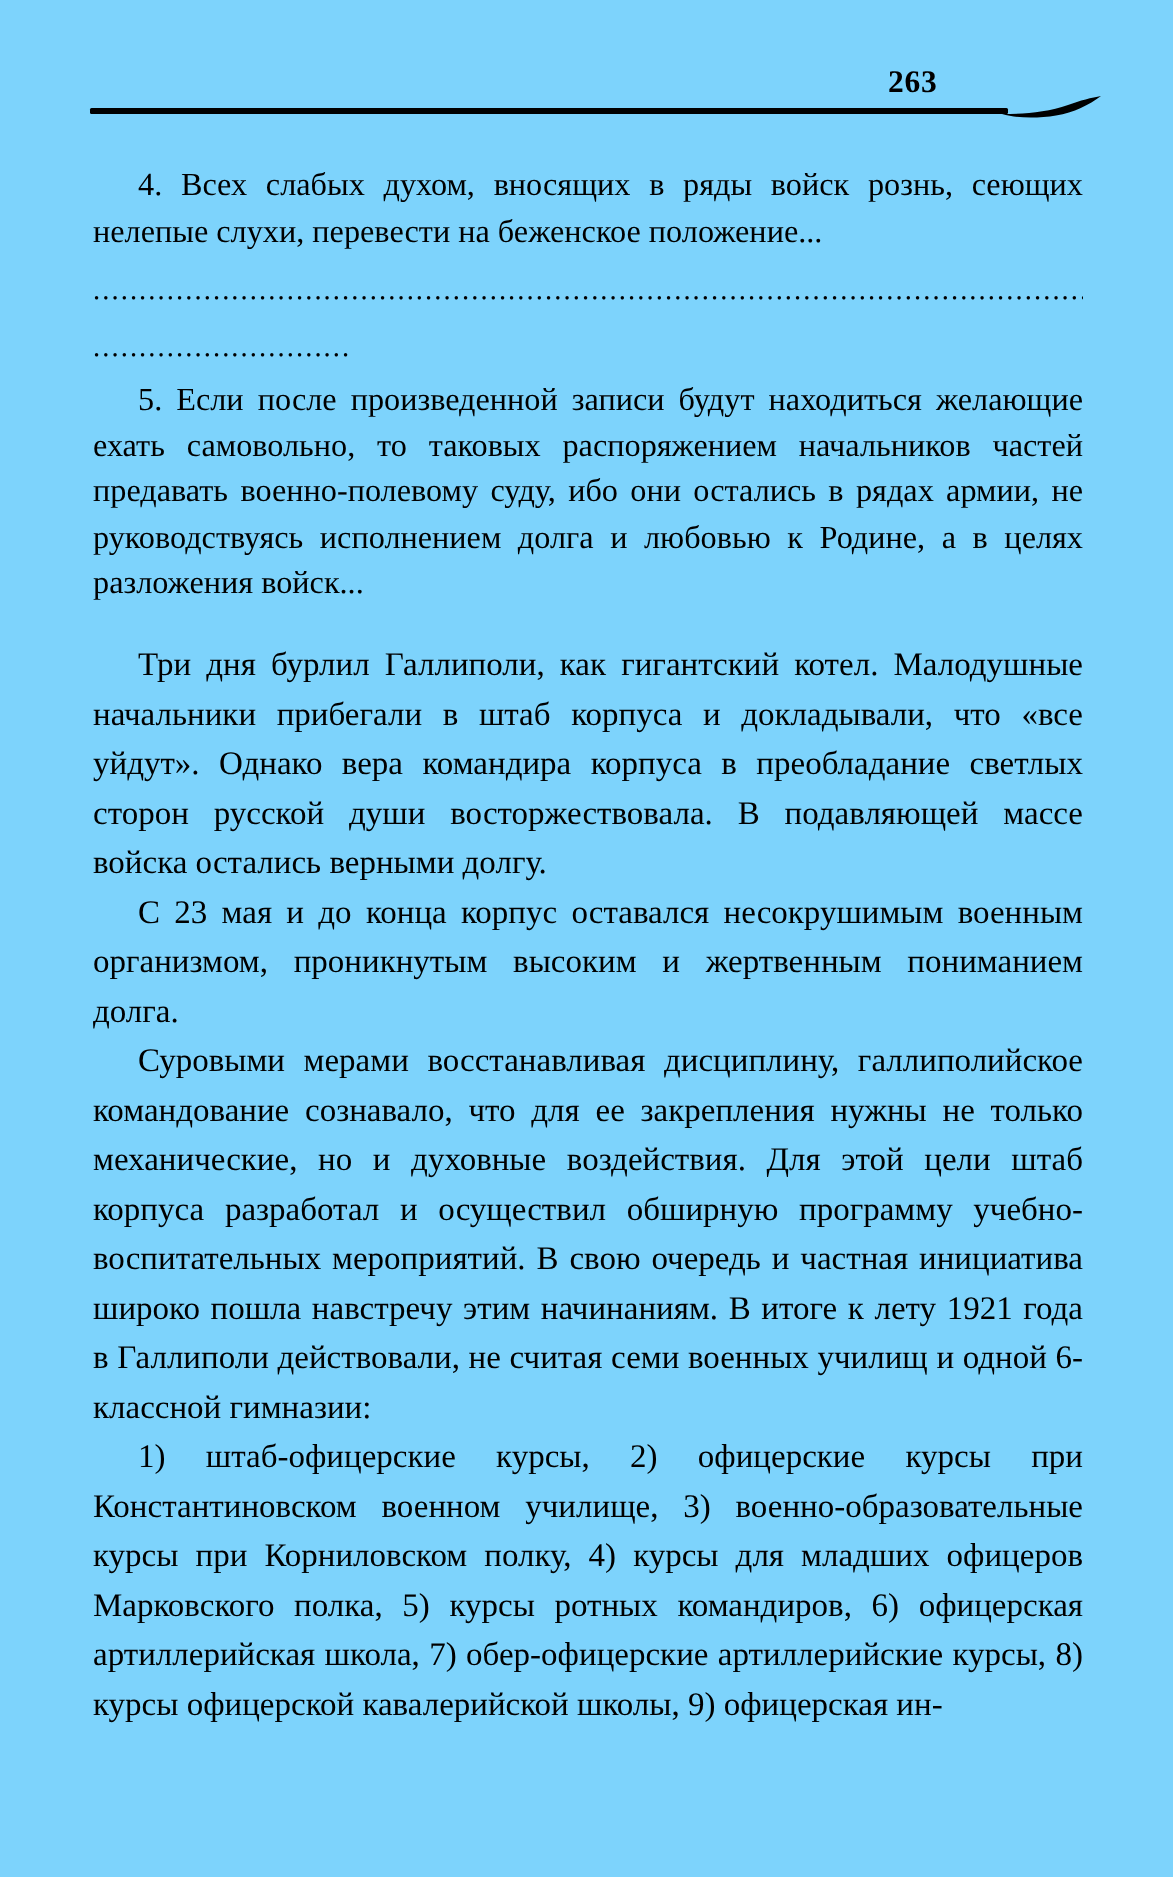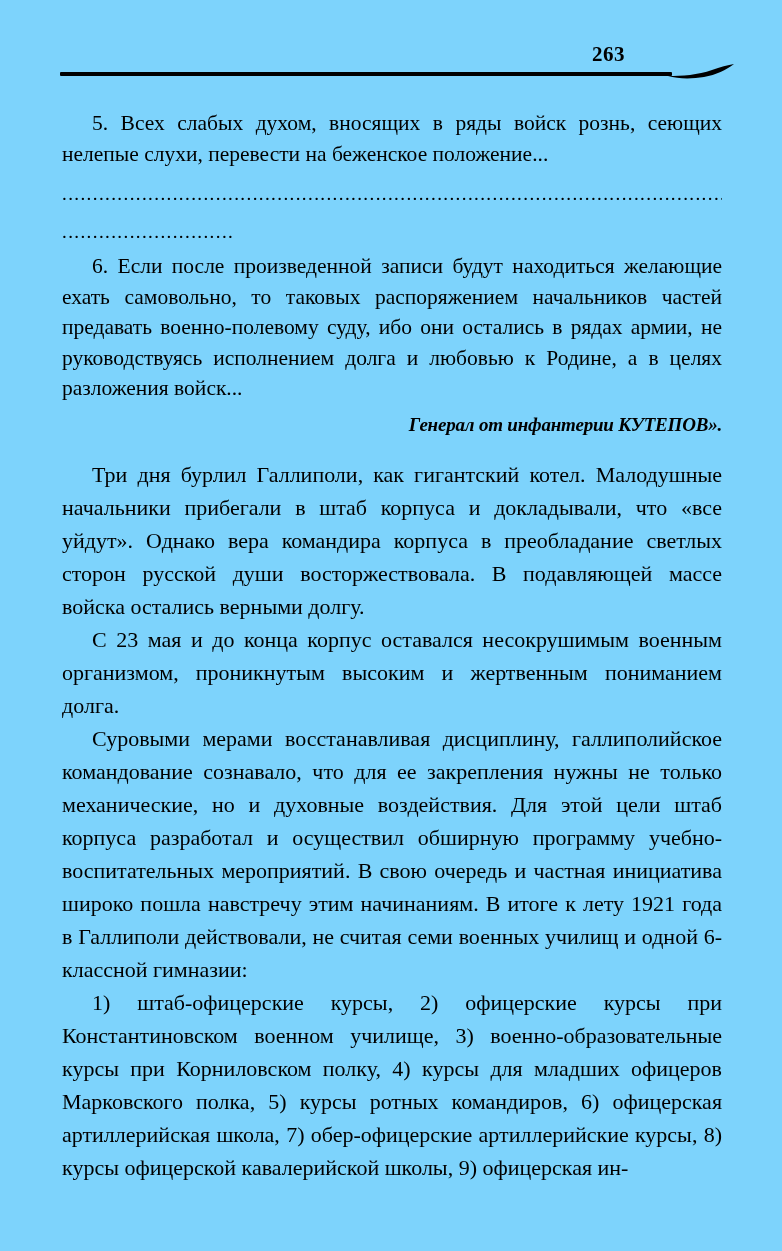--- a/index.html
+++ b/index.html
@@ -107,26 +107,25 @@
     <div class="page-number">263</div>
     <div class="header-rule"></div>
     <svg class="header-flourish" viewBox="0 0 66 16">
       <path d="M0 12 C 14 12, 30 11, 44 6 C 52 3, 60 1, 66 0 C 58 6, 48 11, 36 13 C 24 15, 10 15, 0 12 Z" fill="#000"></path>
     </svg>
   </div>
 
   <div class="content">
 
     <div class="block-quote">
-      <p class="indent">5. Всех слабых духом, вносящих в ряды войск рознь, сеющих нелепые слухи, перевести на беженское положение...</p>
+      <p class="indent">4. Всех слабых духом, вносящих в ряды войск рознь, сеющих нелепые слухи, перевести на беженское положение...</p>
       <div class="gap-sm"></div>
       <div class="dotline">....................................................................................................................................</div>
       <div class="dotline">............................</div>
-      <p class="indent">6. Если после произведенной записи будут находиться желающие ехать самовольно, то таковых распоряжением начальников частей предавать военно-полевому суду, ибо они остались в рядах армии, не руководствуясь исполнением долга и любовью к Родине, а в целях разложения войск...</p>
-      <div class="signature">Генерал от инфантерии КУТЕПОВ».</div>
+      <p class="indent">5. Если после произведенной записи будут находиться желающие ехать самовольно, то таковых распоряжением начальников частей предавать военно-полевому суду, ибо они остались в рядах армии, не руководствуясь исполнением долга и любовью к Родине, а в целях разложения войск...</p>
     </div>
 
     <div class="gap-lg"></div>
 
     <div class="body-block">
       <p class="indent">Три дня бурлил Галлиполи, как гигантский котел. Малодушные начальники прибегали в штаб корпуса и докладывали, что «все уйдут». Однако вера командира корпуса в преобладание светлых сторон русской души восторжествовала. В подавляющей массе войска остались верными долгу.</p>
       <p class="indent">С 23 мая и до конца корпус оставался несокрушимым военным организмом, проникнутым высоким и жертвенным пониманием долга.</p>
       <p class="indent">Суровыми мерами восстанавливая дисциплину, галлиполийское командование сознавало, что для ее закрепления нужны не только механические, но и духовные воздействия. Для этой цели штаб корпуса разработал и осуществил обширную программу учебно-воспитательных мероприятий. В свою очередь и частная инициатива широко пошла навстречу этим начинаниям. В итоге к лету 1921 года в Галлиполи действовали, не считая семи военных училищ и одной 6-классной гимназии:</p>
       <p class="indent">1) штаб-офицерские курсы, 2) офицерские курсы при Константиновском военном училище, 3) военно-образовательные курсы при Корниловском полку, 4) курсы для младших офицеров Марковского полка, 5) курсы ротных командиров, 6) офицерская артиллерийская школа, 7) обер-офицерские артиллерийские курсы, 8) курсы офицерской кавалерийской школы, 9) офицерская ин-</p>
     </div>

